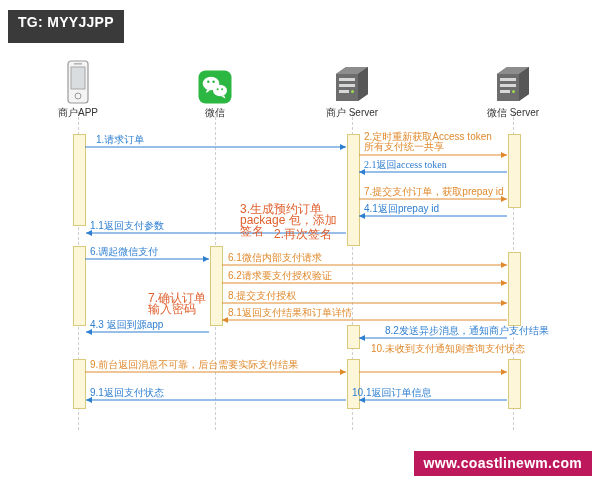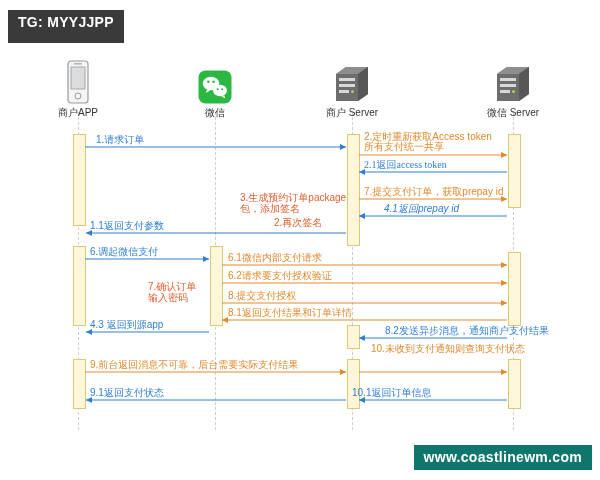--- a/index.html
+++ b/index.html
@@ -28,22 +28,22 @@
     color: #ffffff;
     font-size: 14px;
     font-weight: bold;
     padding: 4px 10px 13px 10px;
     letter-spacing: 0.3px;
     z-index: 40;
   }
   .watermark {
     position: absolute;
     right: 8px;
-    bottom: 10px;
-    background: #0f766e;
+    bottom: 4px;
+    background: #be185d;
     color: #ffffff;
     font-size: 14px;
     font-weight: bold;
     padding: 4px 10px 5px 10px;
     letter-spacing: 0.3px;
     z-index: 40;
   }
   .diagram {
     position: absolute;
     left: 0;
@@ -85,23 +85,24 @@
     line-height: 10px;
     white-space: nowrap;
   }
   .msg-label.wrap {
     white-space: normal;
   }
   .blue { color: #2f7fd1; }
   .orange { color: #e08a2e; }
   .note {
     position: absolute;
-    font-size: 10px;
+    font-size: 12px;
     line-height: 11px;
     color: #e0602e;
+    margin-top: 12px;
   }
   .arrow-svg {
     position: absolute;
     left: 0;
     top: 0;
     width: 600px;
     height: 480px;
     pointer-events: none;
   }
 </style>
@@ -232,21 +233,21 @@
 
       <line x1="346" y1="400" x2="86" y2="400" stroke="#2f7fd1" stroke-width="1" marker-end="url(#ab)"></line>
 
       <line x1="507" y1="400" x2="359" y2="400" stroke="#2f7fd1" stroke-width="1" marker-end="url(#ab)"></line>
     </svg>
 
     <div class="msg-label blue" style="left:96px; top:135px;">1.请求订单</div>
     <div class="msg-label orange wrap" style="left:364px; top:132px; width:130px;">2.定时重新获取Access token 所有支付统一共享</div>
     <div class="msg-label blue" style="left:364px; top:160px;font-family:Liberation Serif, serif;">2.1返回access token</div>
     <div class="msg-label orange" style="left:364px; top:187px;">7.提交支付订单，获取prepay id</div>
-    <div class="msg-label blue" style="left:384px; top:204px;font-style:italic;">4.1返回prepay id</div>
+    <div class="msg-label blue" style="left:364px; top:204px;">4.1返回prepay id</div>
     <div class="msg-label blue" style="left:90px; top:221px;">1.1返回支付参数</div>
     <div class="msg-label blue" style="left:90px; top:247px;">6.调起微信支付</div>
     <div class="msg-label orange" style="left:228px; top:253px;">6.1微信内部支付请求</div>
     <div class="msg-label orange" style="left:228px; top:271px;">6.2请求要支付授权验证</div>
     <div class="msg-label orange" style="left:228px; top:291px;">8.提交支付授权</div>
     <div class="msg-label orange" style="left:228px; top:308px;">8.1返回支付结果和订单详情</div>
     <div class="msg-label blue" style="left:90px; top:320px;">4.3 返回到源app</div>
     <div class="msg-label blue" style="left:385px; top:326px;">8.2发送异步消息，通知商户支付结果</div>
     <div class="msg-label orange" style="left:90px; top:360px;">9.前台返回消息不可靠，后台需要实际支付结果</div>
     <div class="msg-label orange" style="left:364px; top:344px;margin-left:7px;">10.未收到支付通知则查询支付状态</div>

